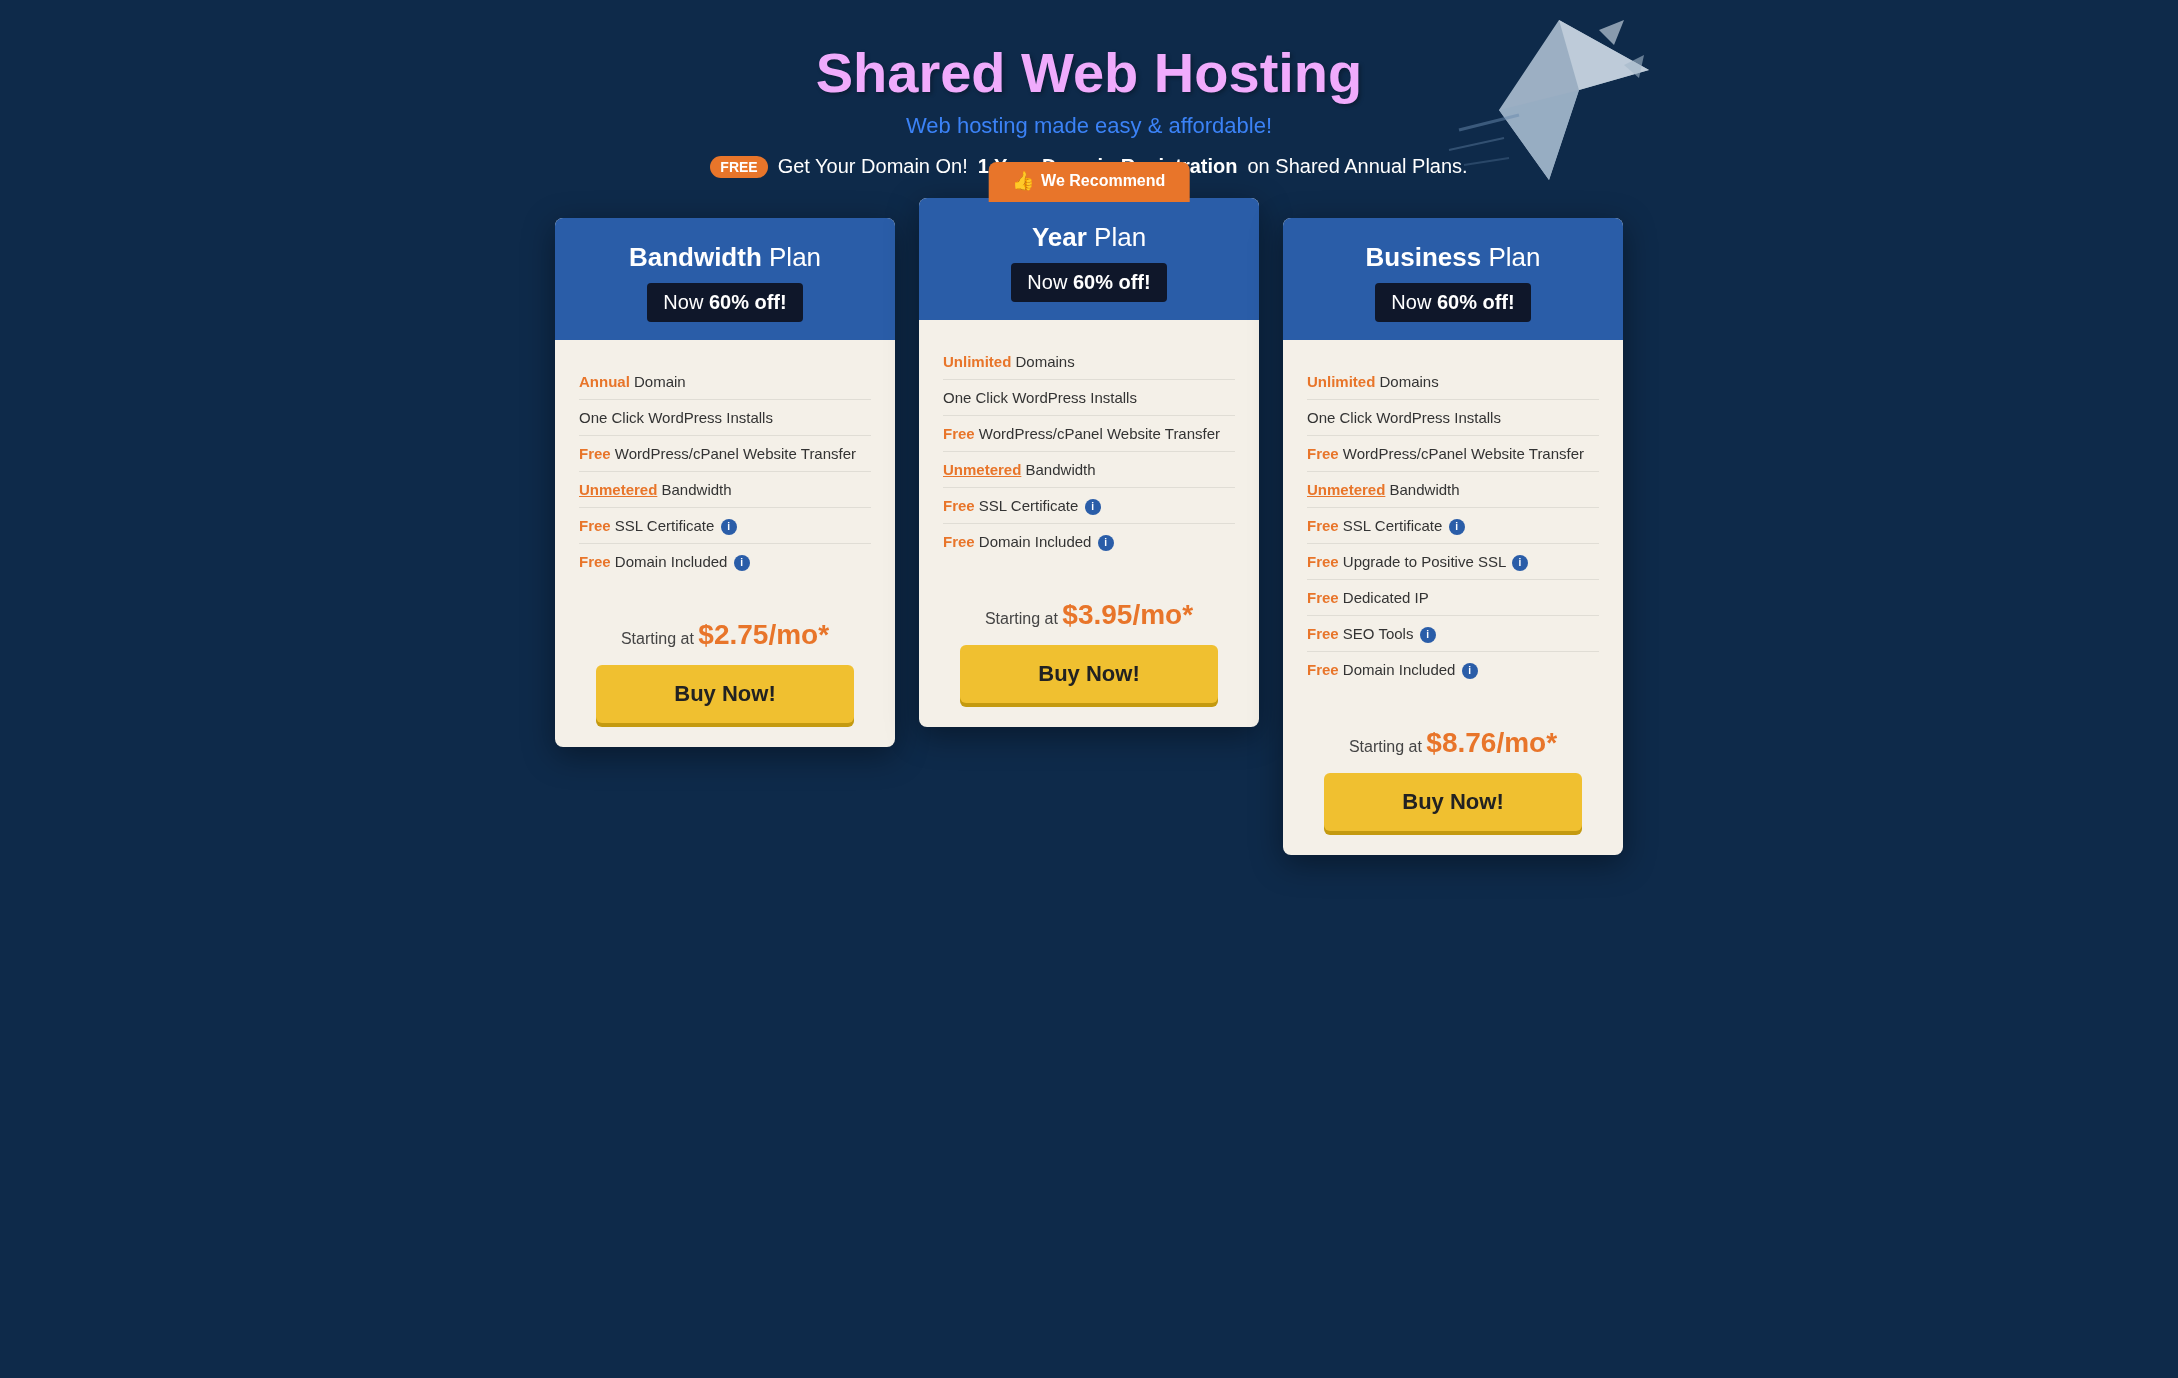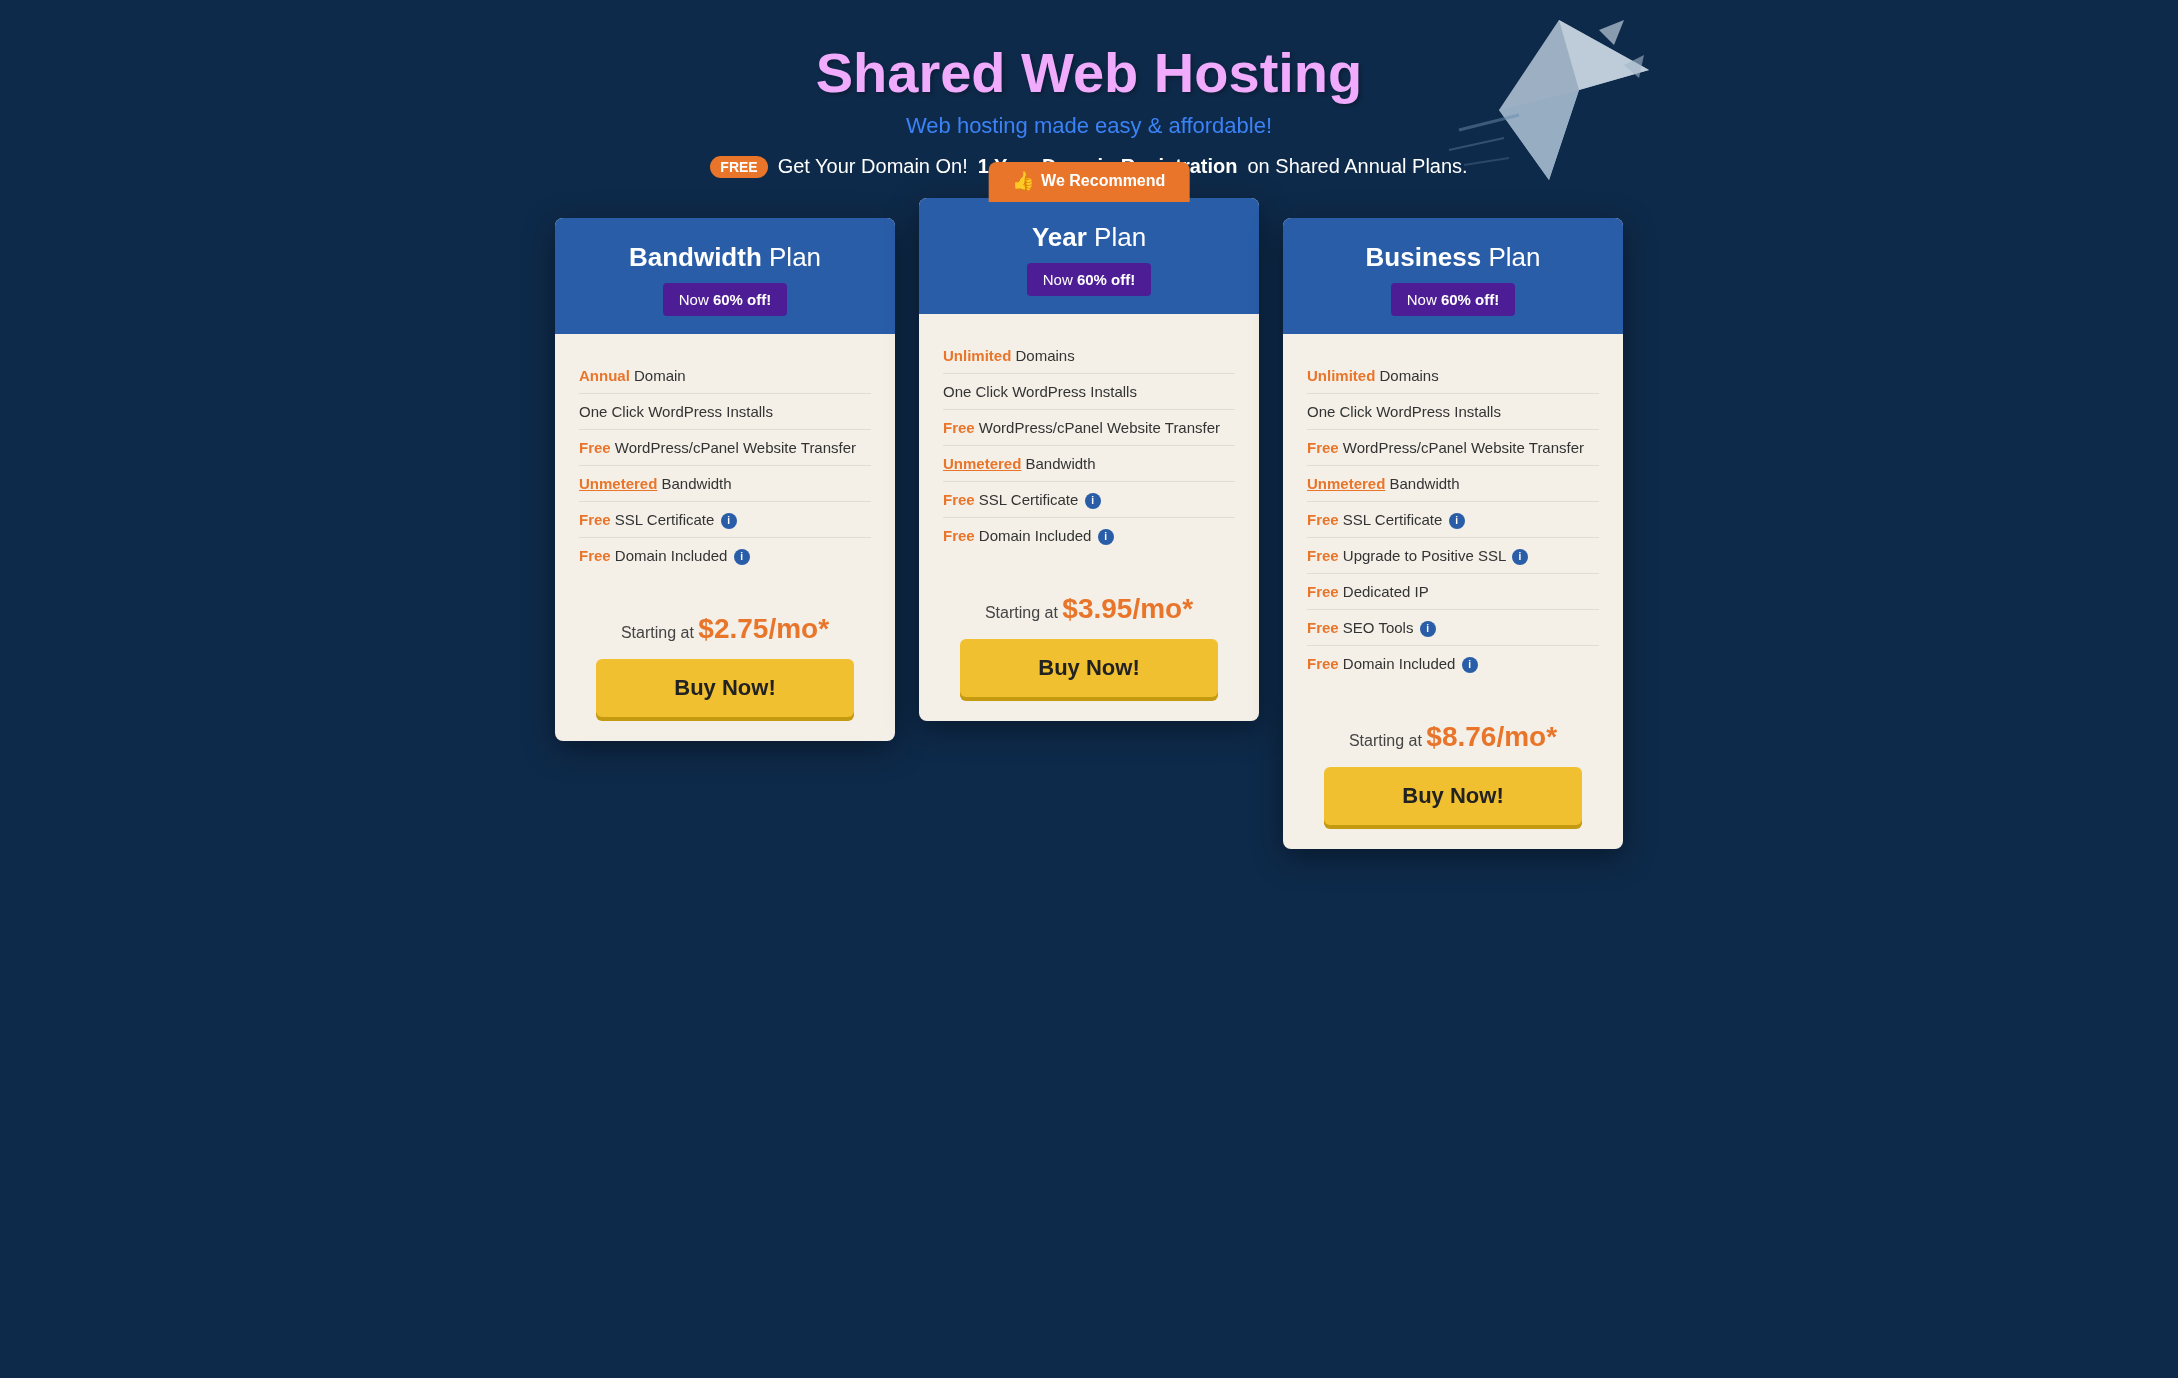--- a/index.html
+++ b/index.html
@@ -116,23 +116,23 @@
       font-size: 26px;
       font-weight: 400;
       margin-bottom: 10px;
     }
 
     .card-title strong {
       font-weight: 900;
     }
 
     .discount-banner {
-      background: #4c1d95;
+      background: #0f172a;
       color: #fff;
-      font-size: 15px;
+      font-size: 20px;
       padding: 8px 16px;
       border-radius: 4px;
       display: inline-block;
     }
 
     .discount-banner strong {
       font-weight: 900;
     }
 
     .card-body {

